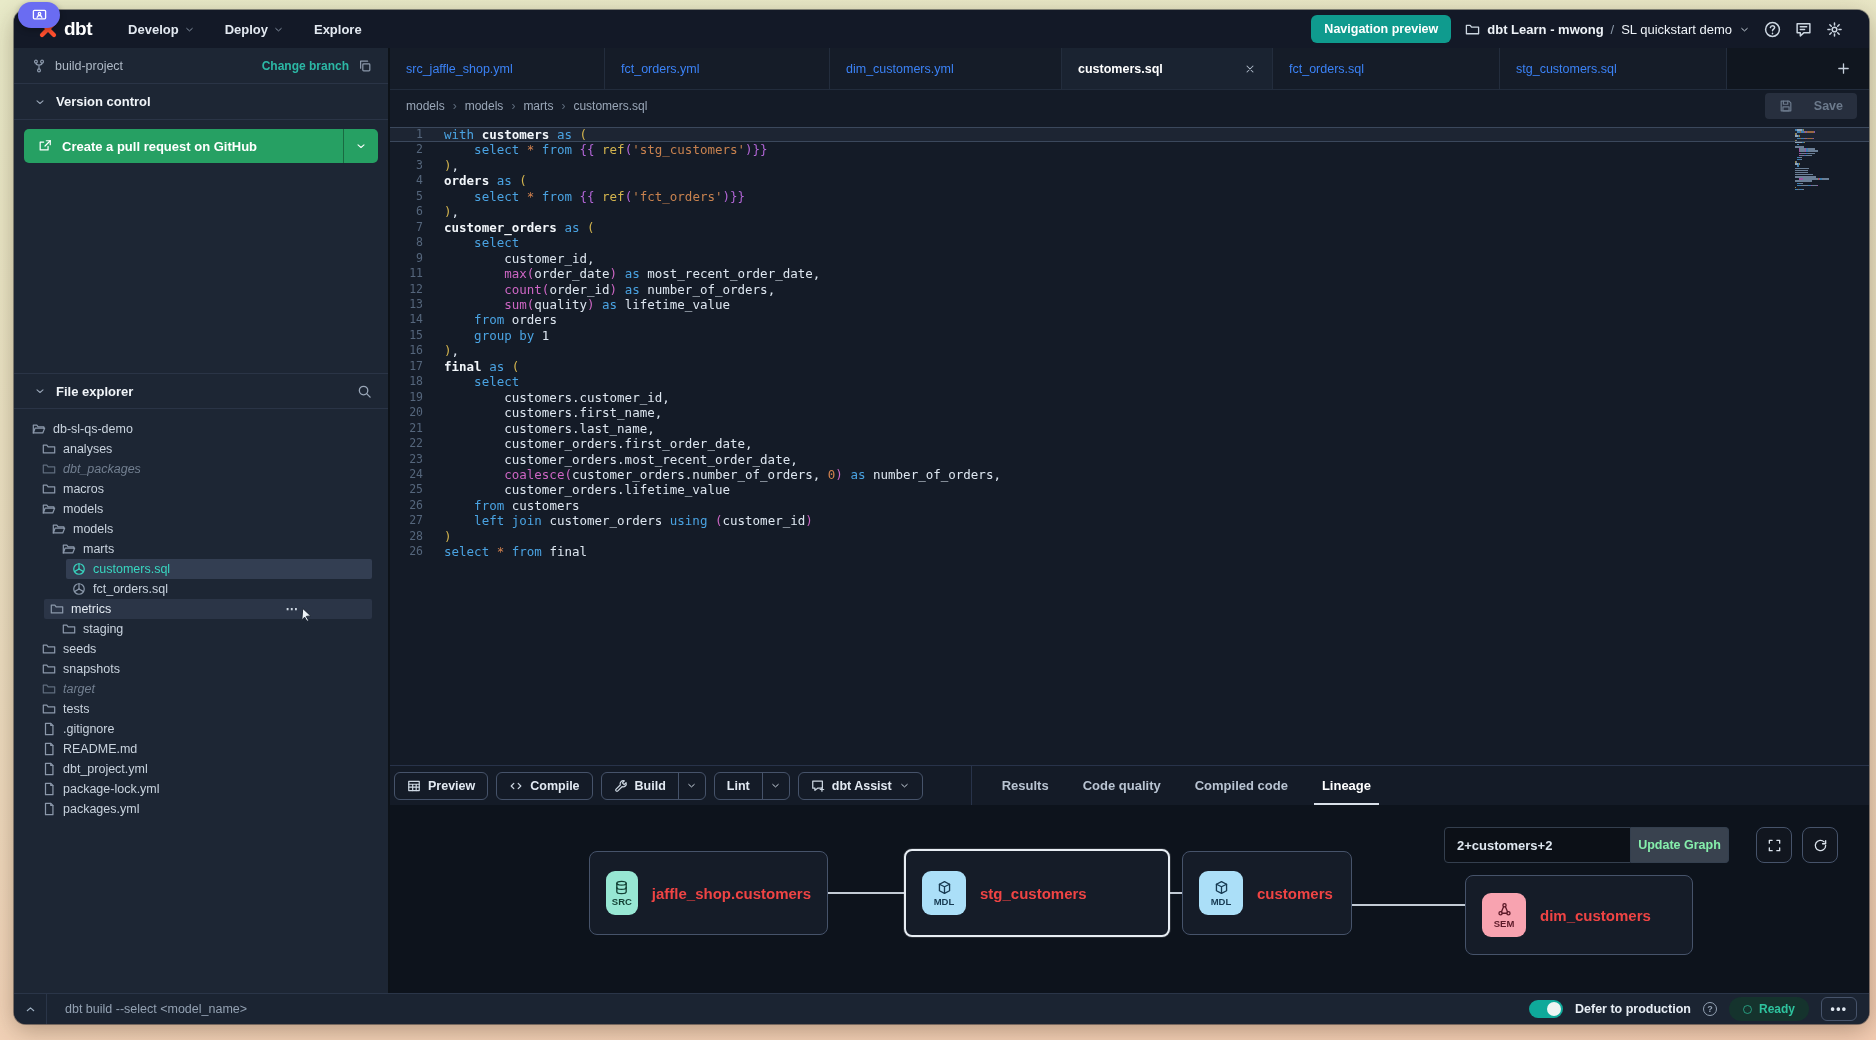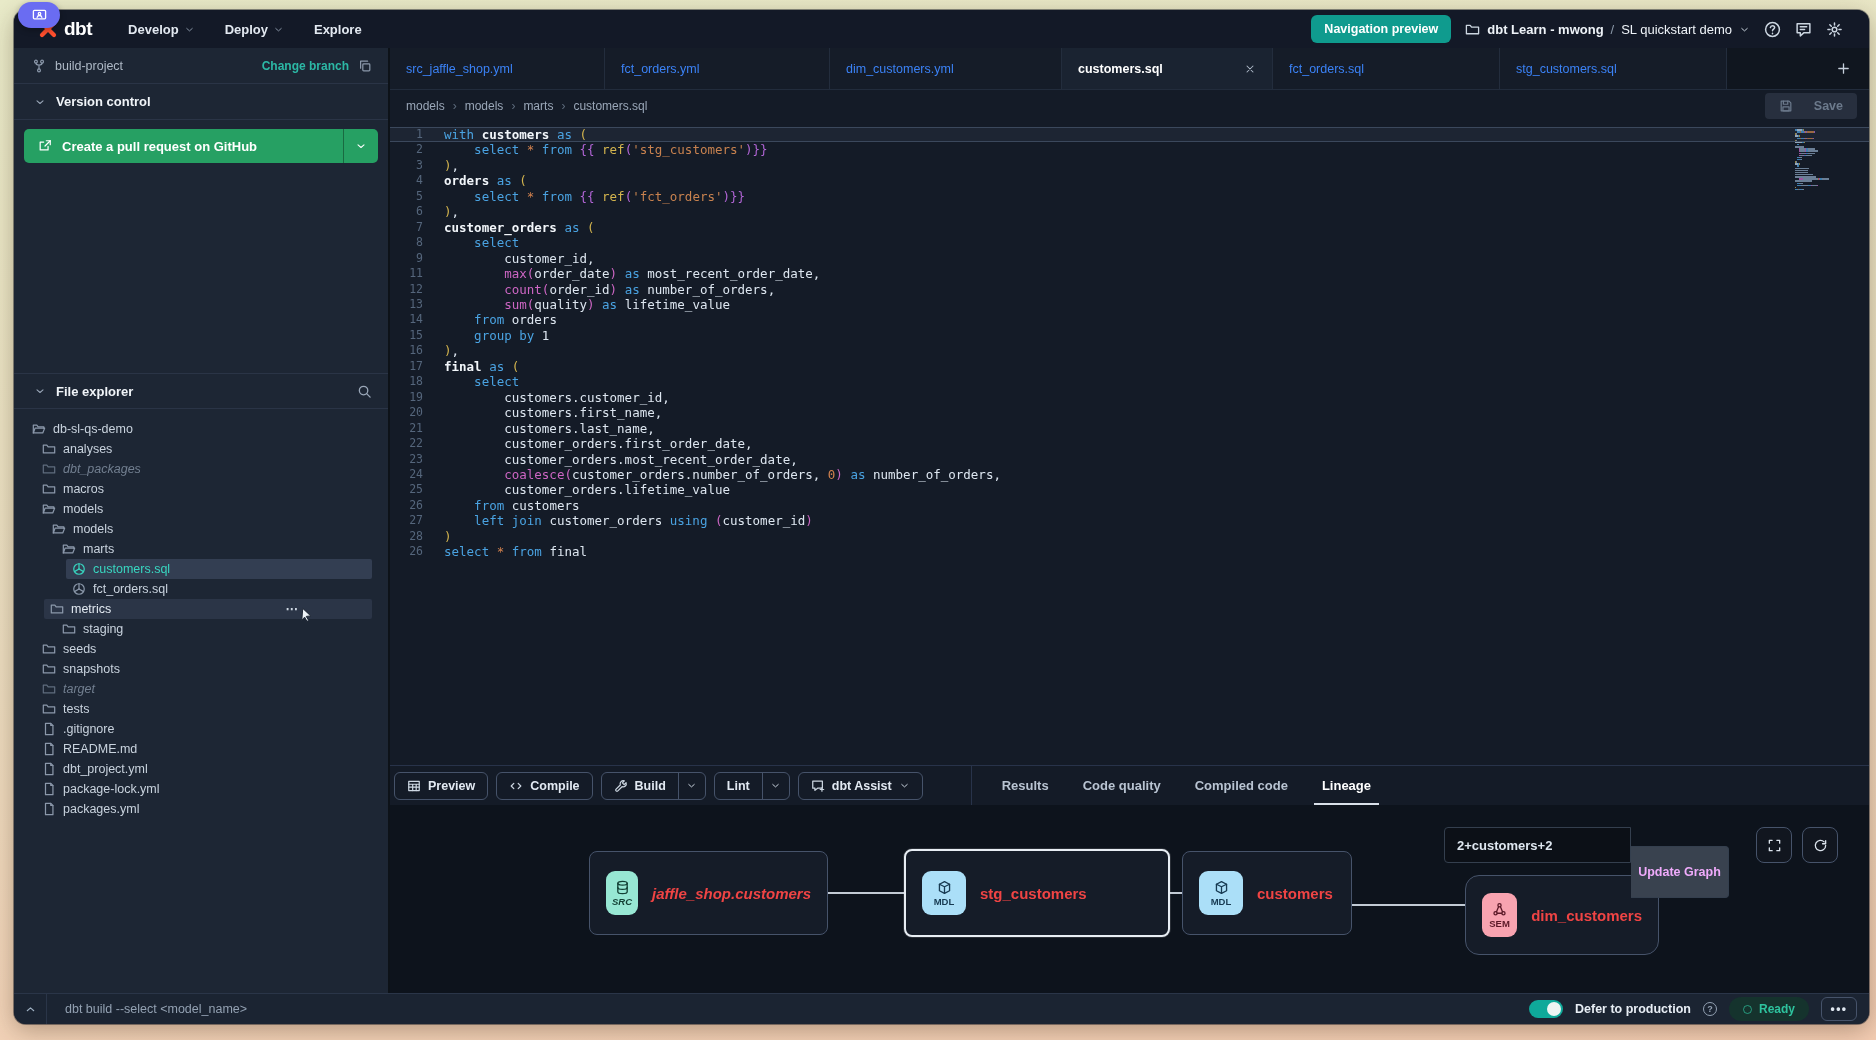--- a/index.html
+++ b/index.html
@@ -115,22 +115,22 @@
   .edge { position:absolute; height:2px; background:#c2cad4; z-index:1; }
   .lnode { position:absolute; background:#151c28; border:1px solid #46536a; border-radius:8px;
            display:flex; align-items:center; gap:14px; padding:0 16px; z-index:2; }
   .lnode.selected { border:2px solid #e7edf3; box-shadow:0 0 0 1px rgba(255,255,255,.12); }
   .lbadge { width:44px; height:44px; border-radius:9px; display:flex; flex-direction:column; align-items:center;
             justify-content:center; gap:1px; font-size:9.5px; font-weight:700; }
   .lname { font-size:15px; font-weight:600; color:#ef4444; white-space:nowrap; }
   .lsearch { position:absolute; left:1054px; top:22px; display:flex; z-index:3; }
   .lsearch input { width:187px; height:36px; background:#0c1017; border:1px solid #343f4e; color:#dfe7f0;
                    font-size:13px; font-weight:600; padding:0 12px; border-radius:4px 0 0 4px; font-family:inherit; }
-  .update-btn { height:52px; width:98px; background:#39424f; border:1px solid #343f4e; border-left:none;
-                color:#f0abfc; font-size:12.5px; font-weight:700; border-radius:0 4px 4px 0; font-family:inherit;margin-top:19px; }
+  .update-btn { height:36px; width:98px; background:#39424f; border:1px solid #343f4e; border-left:none;
+                color:#86efac; font-size:12.5px; font-weight:700; border-radius:0 4px 4px 0; font-family:inherit; }
   .sq-btn { position:absolute; top:22px; width:36px; height:36px; border:1px solid #46536a; border-radius:8px;
             display:flex; align-items:center; justify-content:center; color:#dbe3ec; background:#11161f; z-index:3; }
   .sq-fullscreen { left:1366px; } .sq-refresh { left:1412px; }
 
   
   .statusbar { height:31px; flex:none; display:flex; align-items:center; background:#1b2432;
                border-top:1px solid #2a3548; padding-right:12px; }
   .sb-caret { width:33px; height:100%; display:flex; align-items:center; justify-content:center;
               border-right:1px solid #2a3548; color:#9fb0c2; }
   .sb-cmd { margin-left:18px; font-size:12.5px; color:#93a1b2; }
@@ -899,21 +899,21 @@
           <span class="ic" id="rf-ic">
               <svg viewBox="0 0 16 16" width="15" height="15" fill="none" stroke="currentColor" stroke-width="1.4" stroke-linecap="round" stroke-linejoin="round">
                 <path d="M13.5 8a5.5 5.5 0 11-1.6-3.9"></path>
                 <path d="M13.5 2.8v3.3h-3.3"></path>
               </svg>
             </span>
         </button>
       <div class="edge" style="left: 438px; top: 87px; width: 76px;"></div>
           <div class="edge" style="left: 780px; top: 87px; width: 12px;"></div>
           <div class="edge" style="left: 962px; top: 99px; width: 113px;"></div>
-          <div class="lnode" style="left: 199px; top: 46px; width: 239px; height: 84px; font-style: italic;">
+          <div class="lnode" style="left: 199px; top: 46px; width: 239px; height: 84px;">
             <div class="lbadge" style="background: rgb(151, 231, 211); color: rgb(18, 63, 51);">
               <span class="ic">
                 <svg viewBox="0 0 16 16" width="15" height="15" fill="none" stroke="currentColor" stroke-width="1.4" stroke-linecap="round" stroke-linejoin="round">
                   <ellipse cx="8" cy="3.5" rx="5" ry="2"></ellipse>
                   <path d="M3 3.5v9c0 1.1 2.2 2 5 2s5-.9 5-2v-9"></path>
                   <path d="M3 8c0 1.1 2.2 2 5 2s5-.9 5-2"></path>
                 </svg>
               </span>
               <span>SRC</span>
             </div>
@@ -936,21 +936,21 @@
               <span class="ic">
                 <svg viewBox="0 0 16 16" width="15" height="15" fill="none" stroke="currentColor" stroke-width="1.4" stroke-linecap="round" stroke-linejoin="round">
                   <path d="M8 1.8l5.4 2.7v7L8 14.2 2.6 11.5v-7z"></path>
                   <path d="M2.6 4.5L8 7.2l5.4-2.7M8 7.2v7"></path>
                 </svg>
               </span>
               <span>MDL</span>
             </div>
             <span class="lname">customers</span>
           </div>
-          <div class="lnode" style="left: 1075px; top: 70px; width: 194px; height: 80px; border-radius: 14px;">
+          <div class="lnode" style="left: 1075px; top: 70px; width: 228px; height: 80px;">
             <div class="lbadge" style="background: rgb(248, 163, 176); color: rgb(92, 26, 40);">
               <span class="ic">
                 <svg viewBox="0 0 16 16" width="15" height="15" fill="none" stroke="currentColor" stroke-width="1.4" stroke-linecap="round" stroke-linejoin="round">
                   <circle cx="8" cy="3.5" r="1.7"></circle>
                   <circle cx="3.8" cy="12" r="1.7"></circle>
                   <circle cx="12.2" cy="12" r="1.7"></circle>
                   <path d="M7 5l-2.2 5.4M9 5l2.2 5.4M5.5 12h5"></path>
                 </svg>
               </span>
               <span>SEM</span>

